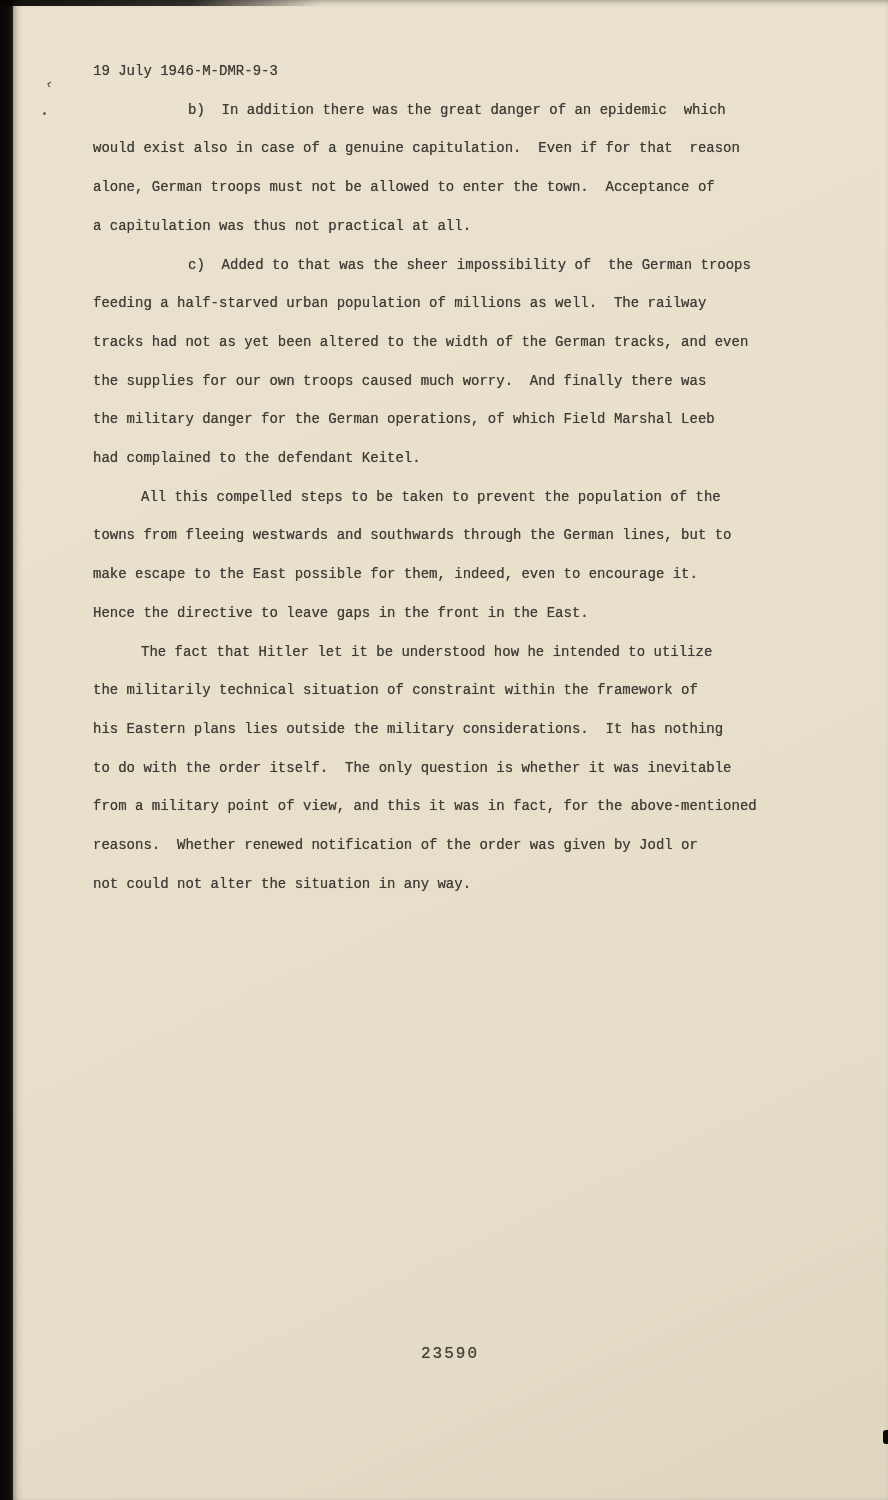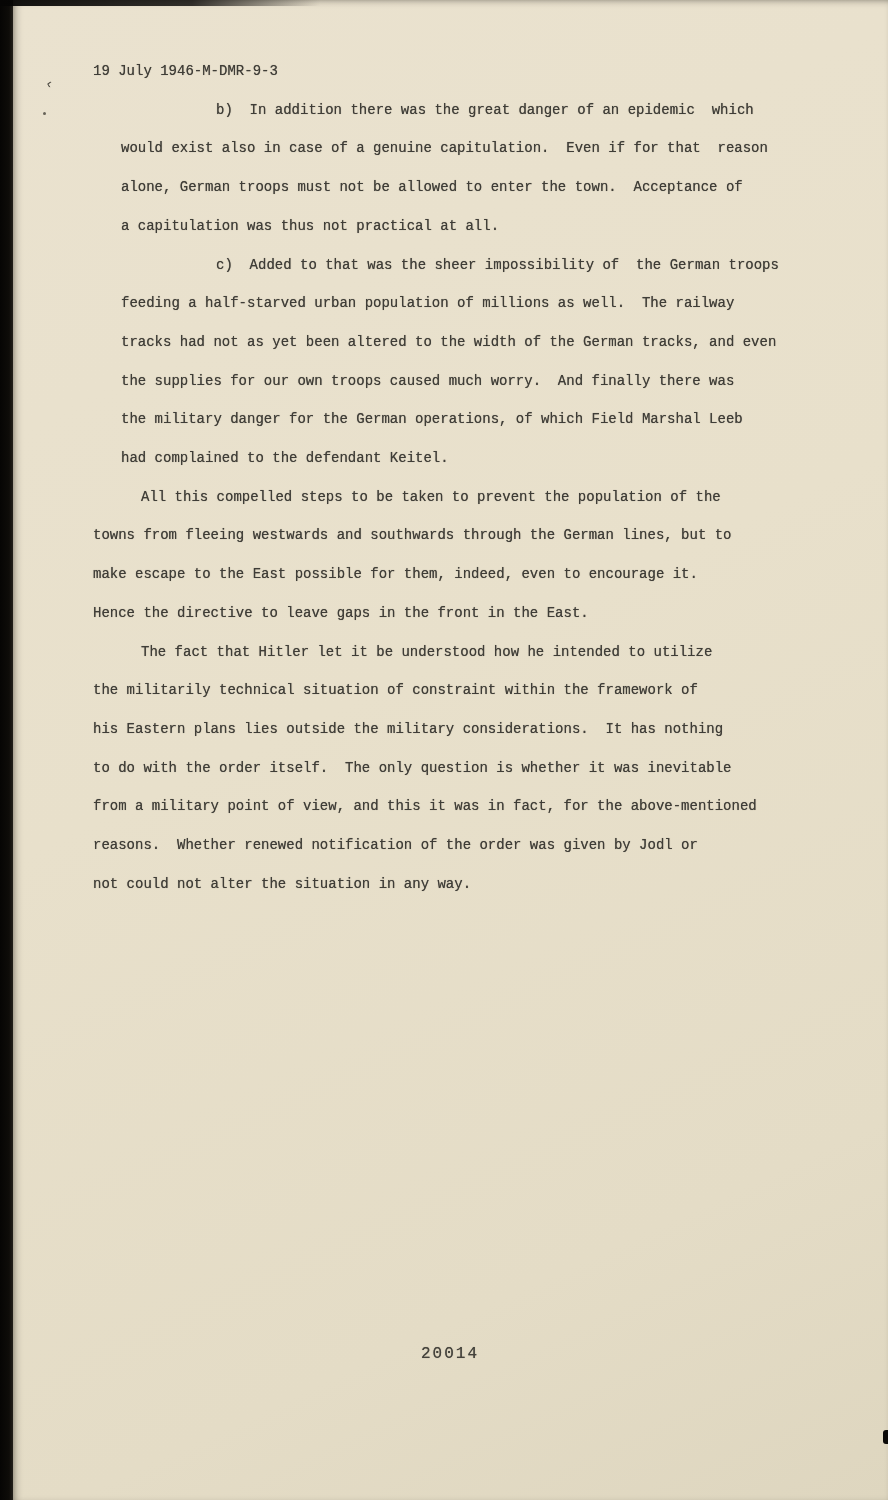--- a/index.html
+++ b/index.html
@@ -51,21 +51,21 @@
     text-shadow: 0 0 0.7px rgba(58,55,48,0.75);
   }
   .header-line {
     margin: 0;
     white-space: pre-wrap;
   }
   .para {
     margin: 0;
     white-space: pre-wrap;
   }
-  .indent-lg { text-indent: 95px; margin-left: 28px; }
+  .indent-lg { text-indent: 95px; }
   .indent-sm { text-indent: 48px; font-family: Liberation Mono, monospace; }
   .page-number {
     position: absolute;
     left: 408px;
     top: 1345px;
     color: #45433c;
     font-size: 16px;
     letter-spacing: 2px;
     text-shadow: 0 0 0.7px rgba(58,55,48,0.75);
   }
@@ -122,19 +122,19 @@
 Hence the directive to leave gaps in the front in the East.</p>
       <p class="para indent-sm">The fact that Hitler let it be understood how he intended to utilize
 the militarily technical situation of constraint within the framework of
 his Eastern plans lies outside the military considerations.  It has nothing
 to do with the order itself.  The only question is whether it was inevitable
 from a military point of view, and this it was in fact, for the above-mentioned
 reasons.  Whether renewed notification of the order was given by Jodl or
 not could not alter the situation in any way.</p>
     </div>
 
-    <div class="page-number">20014</div>
+    <div class="page-number">23590</div>
   </div>
 
   <div class="edge-left"></div>
   <div class="edge-top"></div>
   <div class="notch-right"></div>
 </div>
 
 </body></html>

